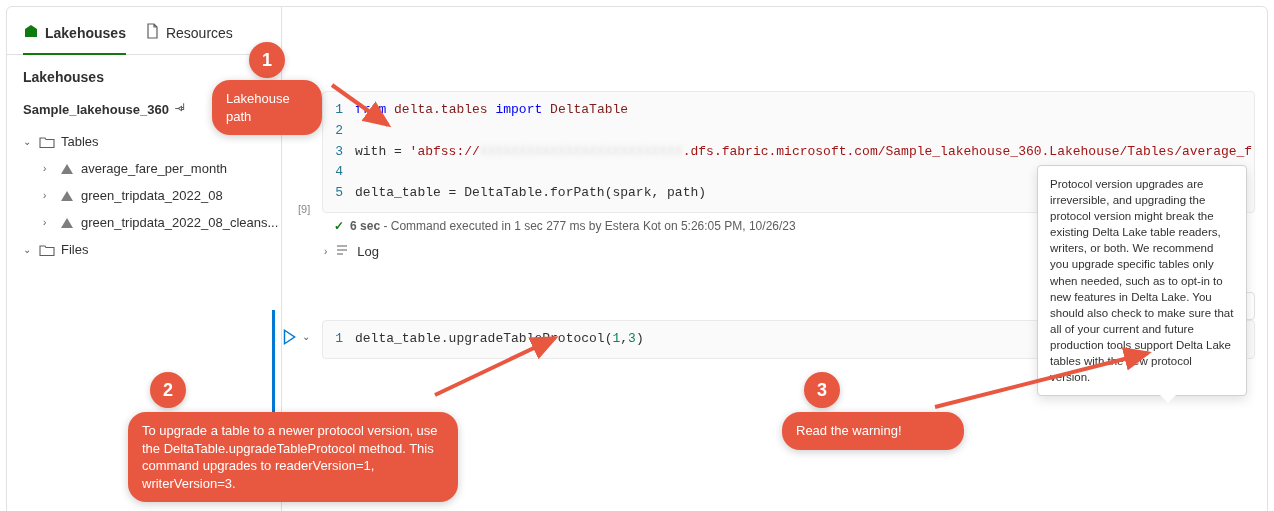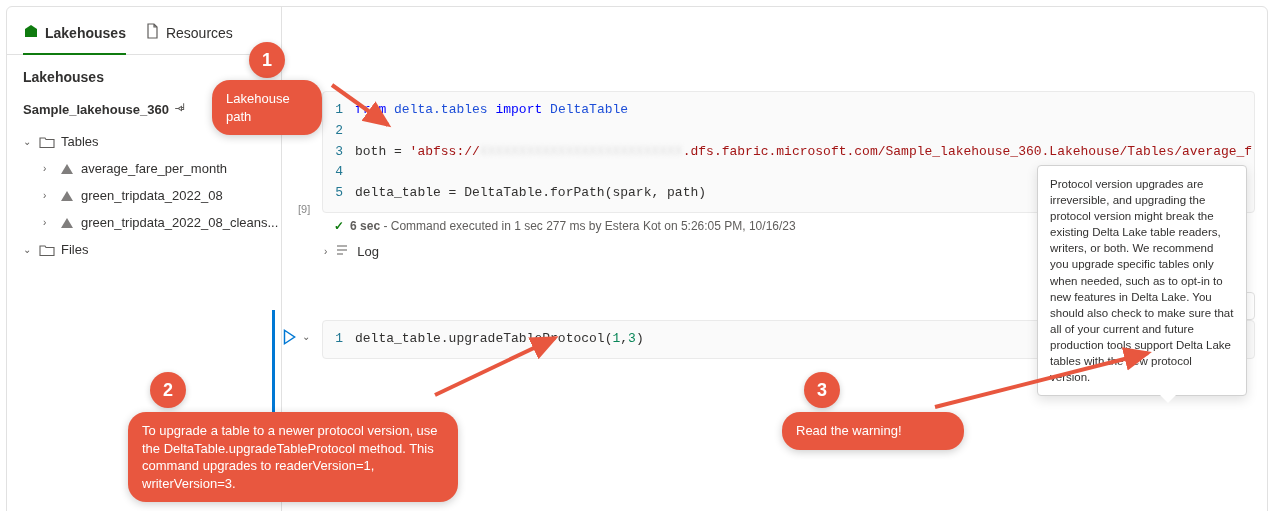--- a/index.html
+++ b/index.html
@@ -135,21 +135,21 @@
       padding-right: 12px;
       color: #237893;
       user-select: none;
     }
     .code-content {
       flex: 1;
       white-space: pre;
     }
     .kw { color: #0000ff; }
     .str { color: #a31515; margin-top: 36px; }
-    .id { color: #1d4ed8; }
+    .id { color: #7f1d1d; }
     .blurred { color: #ccc; filter: blur(2px); opacity: .6; }
     .cell-index {
       position: absolute;
       left: -24px;
       top: 6px;
       color: #888;
       font-size: 11px;
     }
     .status-row {
       display: flex;
@@ -384,35 +384,35 @@
         <div class="code-line">
           <span class="line-num">1</span>
           <span class="code-content"><span class="kw">from</span> <span class="id">delta.tables</span> <span class="kw">import</span> <span class="id">DeltaTable</span></span>
         </div>
         <div class="code-line">
           <span class="line-num">2</span>
           <span class="code-content"></span>
         </div>
         <div class="code-line">
           <span class="line-num">3</span>
-          <span class="code-content"><span>both = </span><span class="str"><span>'abfss://</span><span class="blurred">XXXXXXXXXXXXXXXXXXXXXXXXXX</span><span>.dfs.fabric.microsoft.com/Sample_lakehouse_360.Lakehouse/Tables/average_f</span></span></span>
+          <span class="code-content"><span>with = </span><span class="str"><span>'abfss://</span><span class="blurred">XXXXXXXXXXXXXXXXXXXXXXXXXX</span><span>.dfs.fabric.microsoft.com/Sample_lakehouse_360.Lakehouse/Tables/average_f</span></span></span>
         </div>
         <div class="code-line">
           <span class="line-num">4</span>
           <span class="code-content"></span>
         </div>
         <div class="code-line">
           <span class="line-num">5</span>
           <span class="code-content">delta_table = DeltaTable.forPath(spark, path)</span>
         </div>
       </div>
       <span class="cell-index" style="top:112px">[9]</span>
       <div class="status-row">
         <span class="check">✓</span>
-        <span><b>6 sec</b><span> - Command executed in 1 sec 277 ms by Estera Kot on 5:26:05 PM, 10/16/23</span></span>
+        <span><b>6 sec</b><span> - Command executed in 1 sec 277 ms by Estera Kot on 5:26:05 PM, 10/26/23</span></span>
       </div>
     </div>
     <div class="log-row">
       <span class="expand">›</span>
       <span>
         <svg class="lines-icon" viewBox="0 0 14 14">
             <path stroke="#605e5c" stroke-width="1.2" d="M2 3 h10 M2 7 h10 M2 11 h6"></path>
           </svg>
       </span>
       <span>Log</span>

